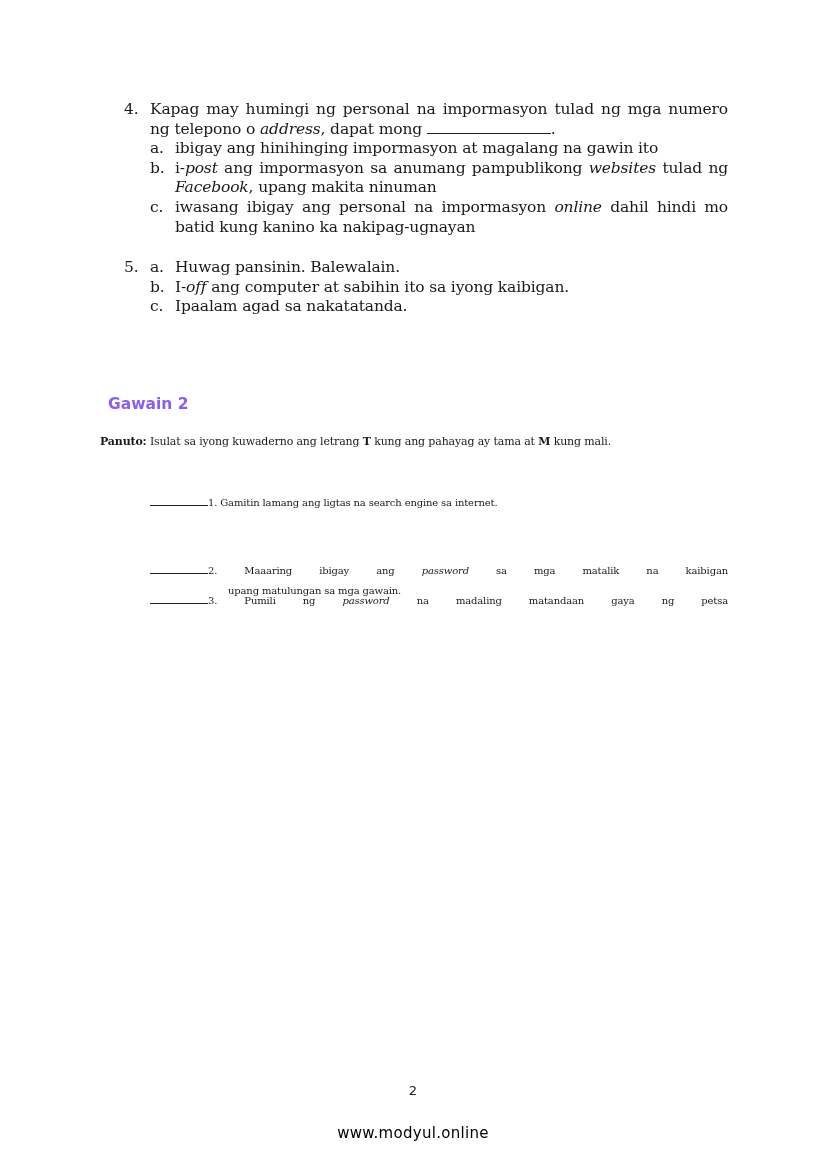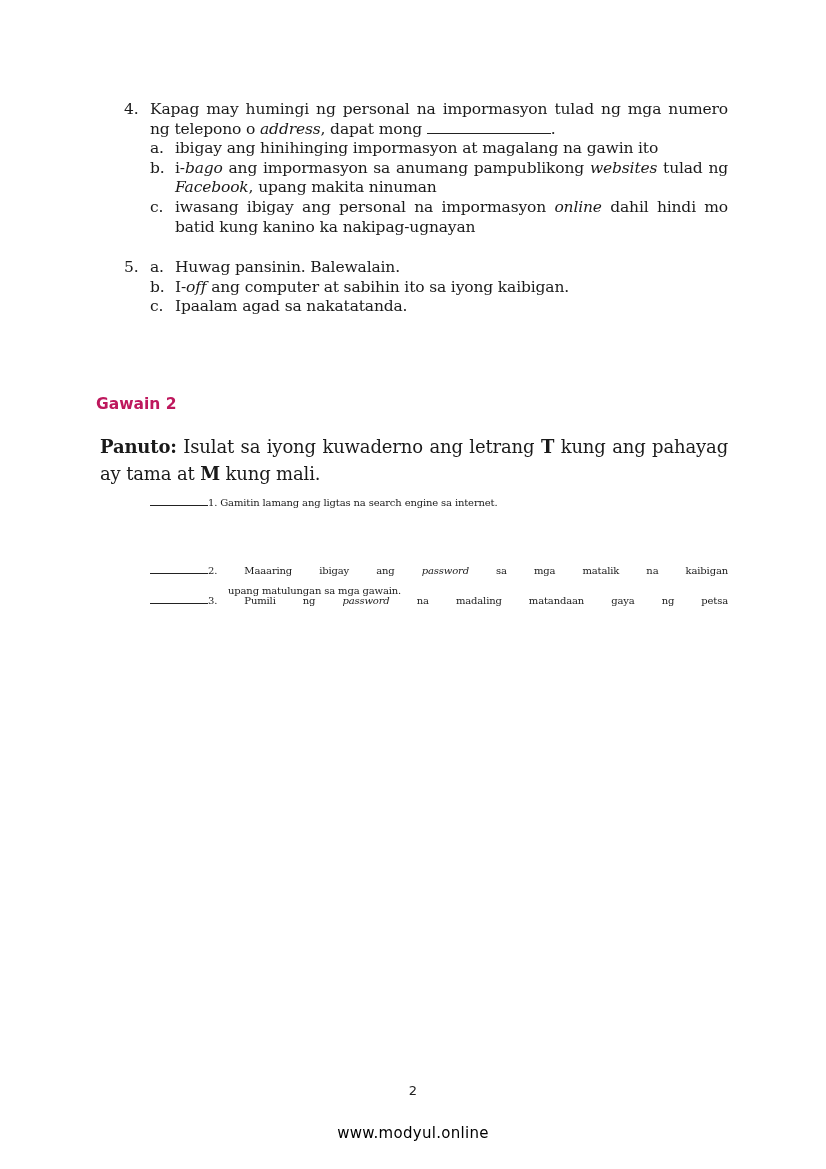--- a/index.html
+++ b/index.html
@@ -6,23 +6,23 @@
     body { width: 826px; height: 1169px; position: relative; overflow: hidden;
       font-family: "DejaVu Serif", serif; color: #1a1a1a; font-size: 16px; }
     .page { position: absolute; left: 0; top: 0; width: 826px; height: 1169px; }
     .q { position: absolute; left: 124px; width: 604px; line-height: 19.6px; font-size: 15.5px; letter-spacing: -0.15px; }
     .q .num { position: absolute; left: 0; top: 0; }
     .q .body { margin-left: 26px; }
     .q .stem { text-align: justify; text-align-last: left; }
     .opt { position: relative; padding-left: 25px; }
     .opt .letter { position: absolute; left: 0; top: 0; }
     .blankline { display: inline-block; width: 124px; border-bottom: 1px solid #222; height: 13px; vertical-align: baseline; }
-    .section-title { position: absolute; left: 96px; top: 395px; font-family: "DejaVu Sans", sans-serif;
-      font-weight: bold; color: #be185d; font-size: 15.5px; }
-    .panuto { position: absolute; left: 100px; top: 433px; width: 628px; line-height: 27px; font-size: 18px; text-align: justify; letter-spacing: -0.15px; }
+    .section-title { position: absolute; left: 108px; top: 395px; font-family: "DejaVu Sans", sans-serif;
+      font-weight: bold; color: #8b5cf6; font-size: 15.5px; }
+    .panuto { position: absolute; left: 100px; top: 433px; width: 628px; line-height: 17px; font-size: 11px; text-align: justify; letter-spacing: -0.15px; }
     .tf { position: absolute; left: 150px; width: 578px; line-height: 19.6px; font-size: 10px; letter-spacing: -0.15px; }
     .tf .line { display: inline-block; width: 58px; border-bottom: 1px solid #222; height: 13px; vertical-align: baseline; }
     .tf .rest { display: block; margin-left: 78px; }
     .tf .first { text-align: justify; text-align-last: justify; }
     .tf .first.left { text-align-last: left; }
     .page-number { position: absolute; left: 0; width: 826px; top: 1083px; text-align: center;
       font-family: "DejaVu Sans", sans-serif; font-size: 13px; color: #222; }
     .watermark { position: absolute; left: 0; width: 826px; top: 1124px; text-align: center;
       font-family: "DejaVu Sans", sans-serif; font-size: 15px; color: #000000; letter-spacing: 0.3px; }
     i { font-style: italic; }
@@ -36,21 +36,21 @@
   <div class="q" style="top:100px;">
     <span class="num">4.</span>
     <div class="body">
       <div class="stem"><span>Kapag may humingi ng personal na impormasyon tulad ng mga numero ng telepono o </span><i>address</i><span>, dapat mong </span><span class="blankline"></span><span>.</span></div>
       <div class="opt">
         <span class="letter">a.</span>
         <span>ibigay ang hinihinging impormasyon at magalang na gawin ito</span>
       </div>
       <div class="opt" style="text-align:justify;">
         <span class="letter">b.</span>
-        <span>i-</span><i>bago</i><span> ang impormasyon sa anumang pampublikong </span><i>websites</i><span> tulad ng </span><i>Facebook</i><span>, upang makita ninuman</span>
+        <span>i-</span><i>post</i><span> ang impormasyon sa anumang pampublikong </span><i>websites</i><span> tulad ng </span><i>Facebook</i><span>, upang makita ninuman</span>
       </div>
       <div class="opt" style="text-align:justify;">
         <span class="letter">c.</span>
         <span>iwasang ibigay ang personal na impormasyon </span><i>online</i><span> dahil hindi mo batid kung kanino ka nakipag-ugnayan</span>
       </div>
     </div>
   </div>
 
   <div class="q" style="top:258px;">
     <span class="num">5.</span>

